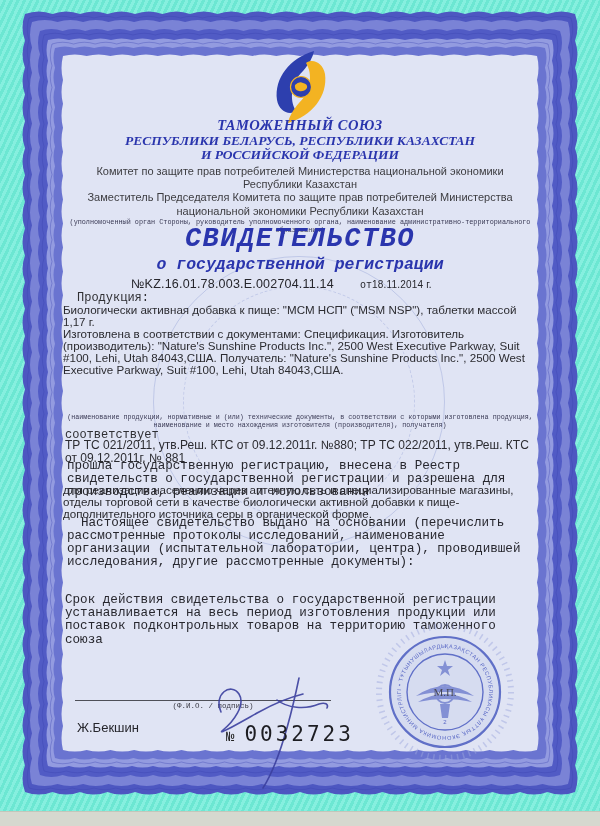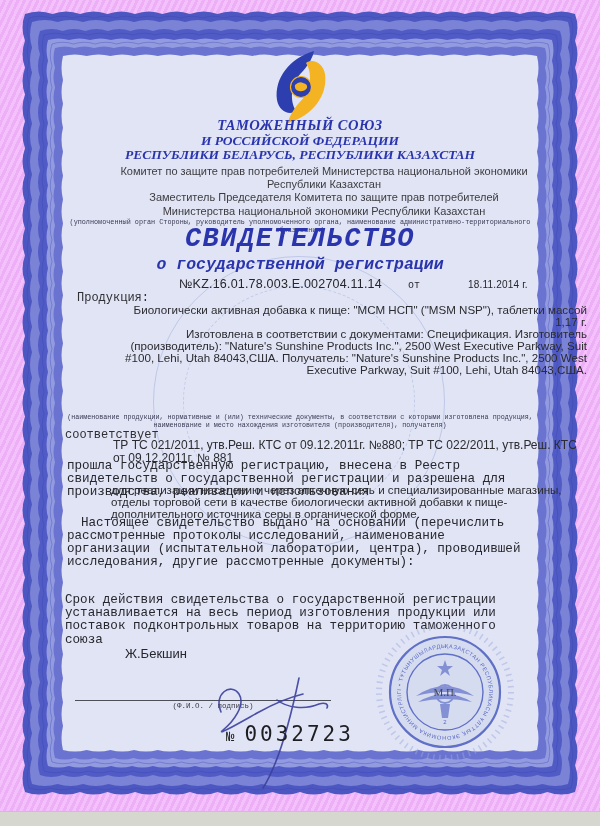--- a/index.html
+++ b/index.html
@@ -1,51 +1,51 @@
 <!DOCTYPE html>
 <html><head>
 <meta charset="utf-8">
 <style>
   html,body{margin:0;padding:0;background:#e8e6df;}
-  .page{position:relative;width:600px;height:826px;background:#f0abfc;overflow:hidden;
+  .page{position:relative;width:600px;height:826px;background:#5eead4;overflow:hidden;
         font-family:"Liberation Serif",serif;color:#2f2f33;}
   .page::before{content:"";position:absolute;inset:0;
         background:repeating-linear-gradient(115deg,rgba(255,255,255,.25) 0 3px,rgba(210,208,198,.12) 3px 6px);
         pointer-events:none;}
   .scan-strip{position:absolute;left:0;right:0;bottom:0;height:14px;background:#d6d8cf;border-top:1px solid #c3c6ba;}
   #deco{position:absolute;left:0;top:0;}
   .content{position:absolute;left:63px;top:56px;width:474px;height:694px;}
   .abs{position:absolute;}
   .sf{font-family:Liberation Mono, monospace;}
-  .ss{font-family:"Liberation Sans",sans-serif;margin-left:48px;}
+  .ss{font-family:"Liberation Sans",sans-serif;}
   .center{text-align:center;}
   .blue{color:#2a35ad;}
   .org-block{left:0;right:0;top:62px;line-height:1.08;}
   .org-l1{font-size:14.5px;font-weight:bold;font-style:italic;letter-spacing:.5px;}
   .org-l2{font-size:13.5px;font-weight:bold;font-style:italic;}
   .committee{left:7px;right:7px;top:109px;font-size:11px;color:#3c3c40;line-height:1.2;}
   .hdr-caption{left:0;right:0;top:162px;font-size:6.8px;color:#3a3a55;}
   .title-main{left:0;right:0;top:170px;font-size:27px;font-weight:bold;font-style:italic;letter-spacing:1.5px;line-height:1.0;}
   .title-sub{left:0;right:0;top:199px;font-size:16.5px;font-weight:bold;font-style:italic;text-align:center;}
   .numline{left:68px;top:221px;font-size:12.5px;color:#26262c;}
   .numline .ss{letter-spacing:.2px;}
   .ot{font-size:10px;margin-left:26px;}
   .date{font-size:10px;}
   .prod-label{left:14px;top:235px;font-size:12px;}
-  .prod-text{left:0px;top:248px;width:476px;font-size:11.6px;line-height:1.04;color:#2b2b30;text-align:right;}
+  .prod-text{left:0px;top:248px;width:476px;font-size:11.6px;line-height:1.04;color:#2b2b30;}
   .prod-caption{left:0;right:0;top:357px;font-size:6.7px;line-height:1.2;color:#3a3a55;}
   .sootv{left:2px;top:372px;font-size:12px;}
   .trts{left:2px;top:383px;width:472px;font-size:12px;line-height:1.06;color:#2b2b30;}
   .passed{left:4px;top:404px;width:468px;font-size:12.6px;line-height:1.03;color:#27272e;}
   .usage{left:0px;top:428px;width:476px;font-size:11.6px;line-height:1.04;color:#2b2b30;}
   .basis-intro{left:4px;top:461px;width:466px;font-size:12.6px;line-height:1.03;text-indent:14px;color:#27272e;}
   .basis-docs{left:0px;top:494px;width:478px;font-size:11.6px;line-height:1.04;color:#2b2b30;}
   .validity{left:2px;top:538px;width:472px;font-size:12.6px;line-height:1.05;color:#27272e;}
   .sig-caption{left:12px;top:592px;width:268px;font-size:9.2px;line-height:1.22;color:#33333a;}
-  .sig-name{left:14px;top:590px;font-size:13px;color:#26262c;}
+  .sig-name{left:14px;top:664px;font-size:13px;color:#26262c;}
   .sig-line{left:12px;top:644px;width:256px;border-bottom:1.3px solid #4e4f58;height:0;}
   .sig-field-caption{left:70px;top:646px;width:160px;font-size:7.5px;color:#3a3a45;text-align:center;}
   .serial{left:163px;top:666px;display:flex;align-items:baseline;gap:10px;}
   .serial-prefix{font-size:14px;color:#222;}
   .serial-num{font-family:"DejaVu Sans Mono",monospace;font-size:21px;letter-spacing:3px;color:#1d1d22;}
   .logo{left:50%;top:-6px;transform:translateX(-50%);}
   .stampwrap{left:297px;top:554px;}
   .sigstroke{left:130px;top:560px;}
   .rosette{position:absolute;border-radius:50%;pointer-events:none;}
 </style>
@@ -76,22 +76,22 @@
     <svg class="abs logo" width="104" height="74" viewBox="0 0 104 74">
       <path d="M66 1 C 42 8 26 28 29 50 C 31 61 41 66 48 61 C 41 50 43 32 55 21 C 61 14 65 7 66 1 Z" fill="#2d3fae"></path>
       <path d="M40 73 C 64 66 80 46 77 24 C 75 13 65 8 58 13 C 65 24 63 42 51 53 C 45 60 41 67 40 73 Z" fill="#f3b322"></path>
       <circle cx="53" cy="37" r="10.5" fill="#2d3fae"></circle>
       <circle cx="53" cy="37" r="10.5" fill="none" stroke="#f3b322" stroke-width="1.2"></circle>
       <path d="M47 35 q4 -4 8 -2 q5 1 4 5 q-3 4 -8 3 q-5 -1 -4 -6 Z" fill="#f3b322"></path>
     </svg>
 
     <div class="abs center org-block blue">
       <div class="org-l1">ТАМОЖЕННЫЙ СОЮЗ</div>
+      <div class="org-l2">РЕСПУБЛИКИ БЕЛАРУСЬ, РЕСПУБЛИКИ КАЗАХСТАН</div>
       <div class="org-l2">И РОССИЙСКОЙ ФЕДЕРАЦИИ</div>
-      <div class="org-l2">РЕСПУБЛИКИ БЕЛАРУСЬ, РЕСПУБЛИКИ КАЗАХСТАН</div>
     </div>
 
     <div class="abs center ss committee">
       <div>Комитет по защите прав потребителей Министерства национальной экономики Республики Казахстан</div>
       <div>Заместитель Председателя Комитета по защите прав потребителей Министерства национальной экономики Республики Казахстан</div>
     </div>
 
     <div class="abs center sf hdr-caption">(уполномоченный орган Стороны, руководитель уполномоченного органа, наименование административно-территориального образования)</div>
 
     <div class="abs center sf title-main blue">СВИДЕТЕЛЬСТВО</div>

